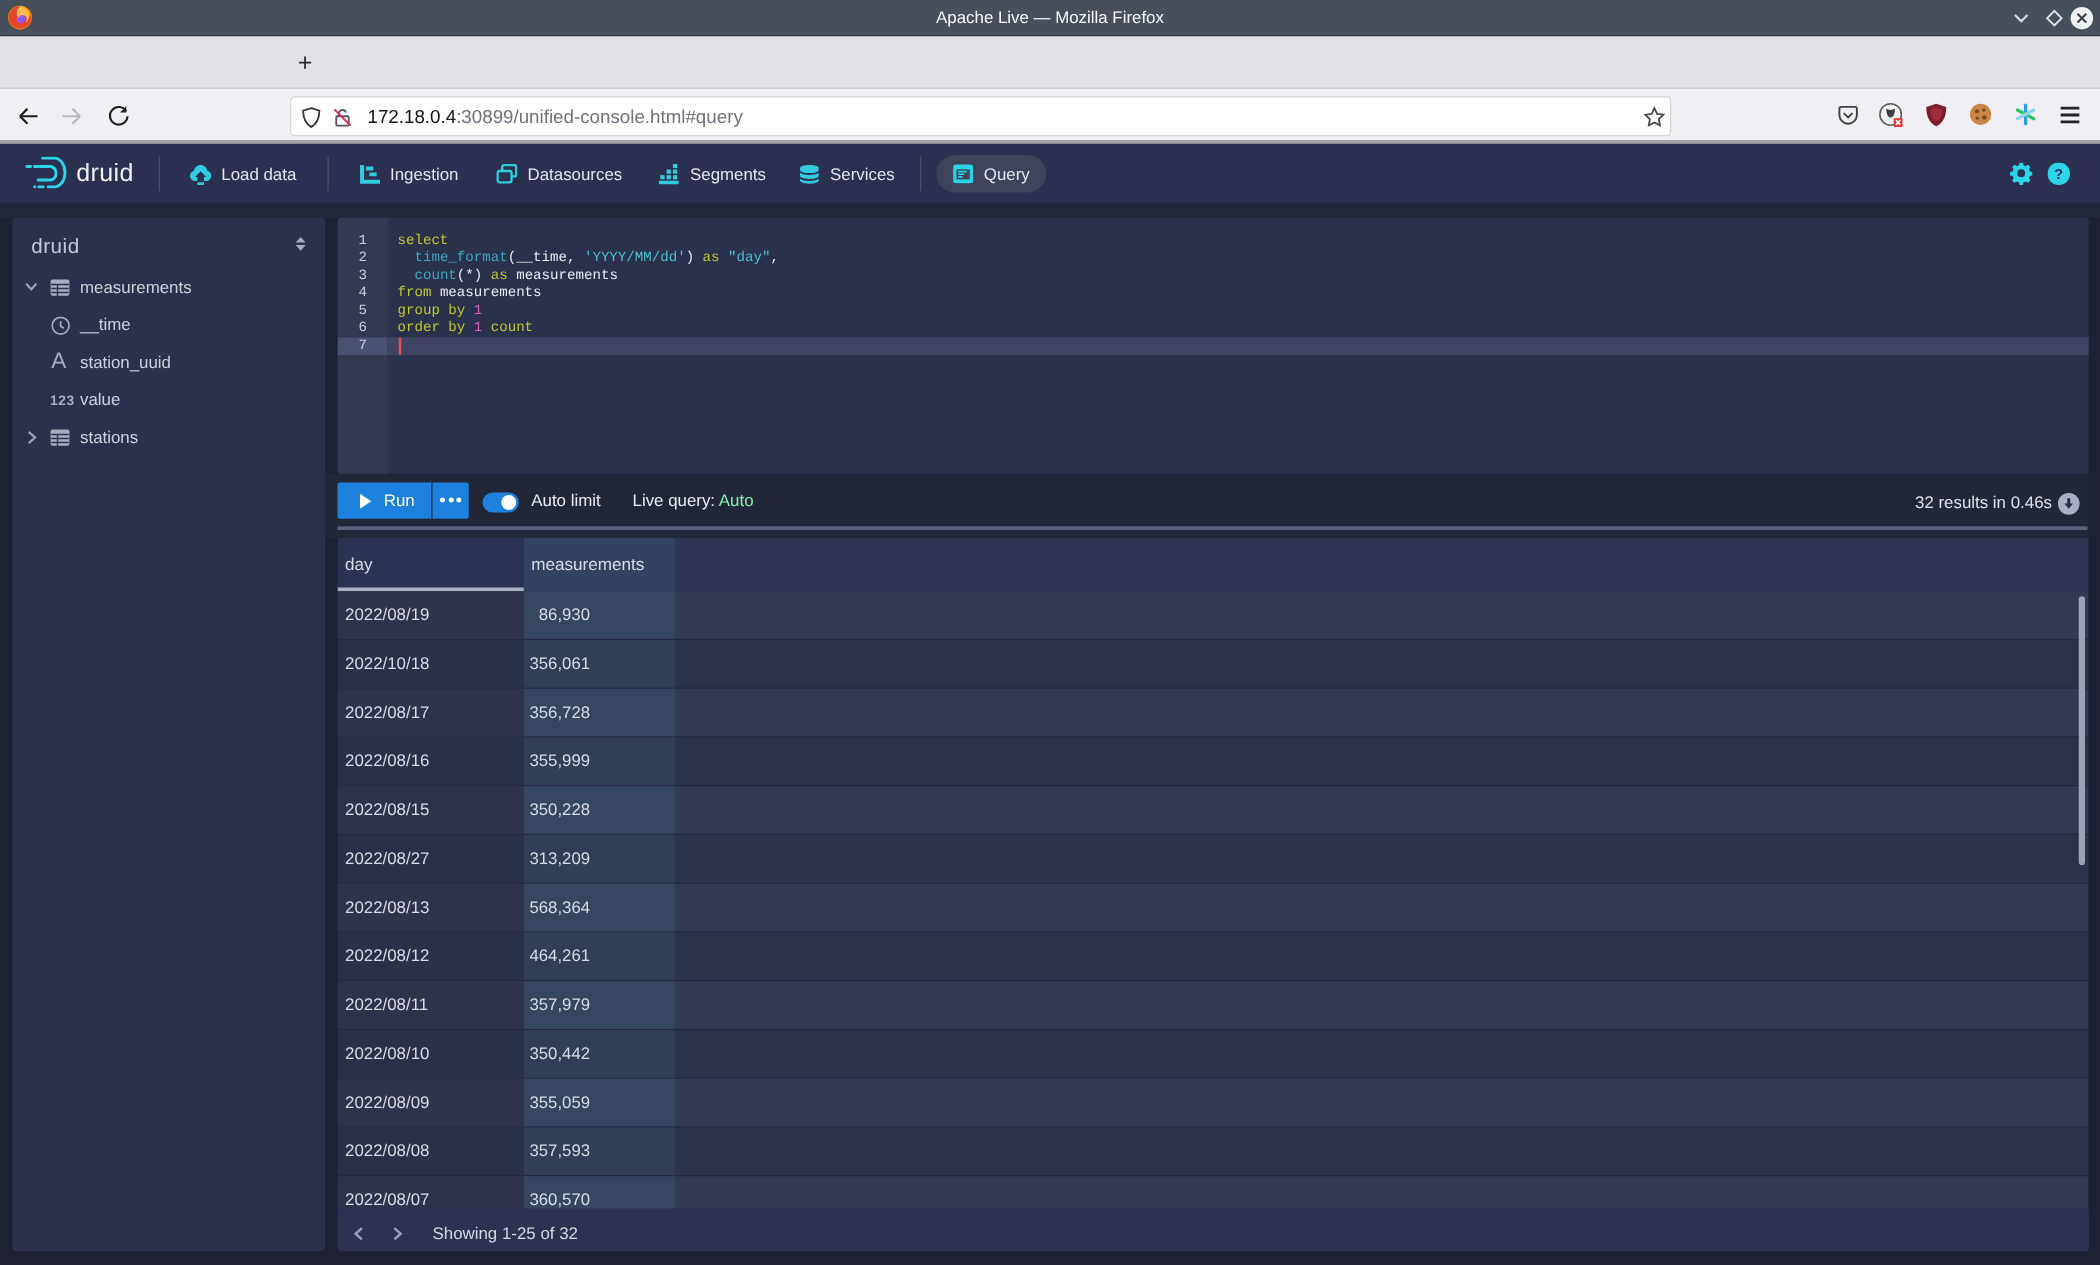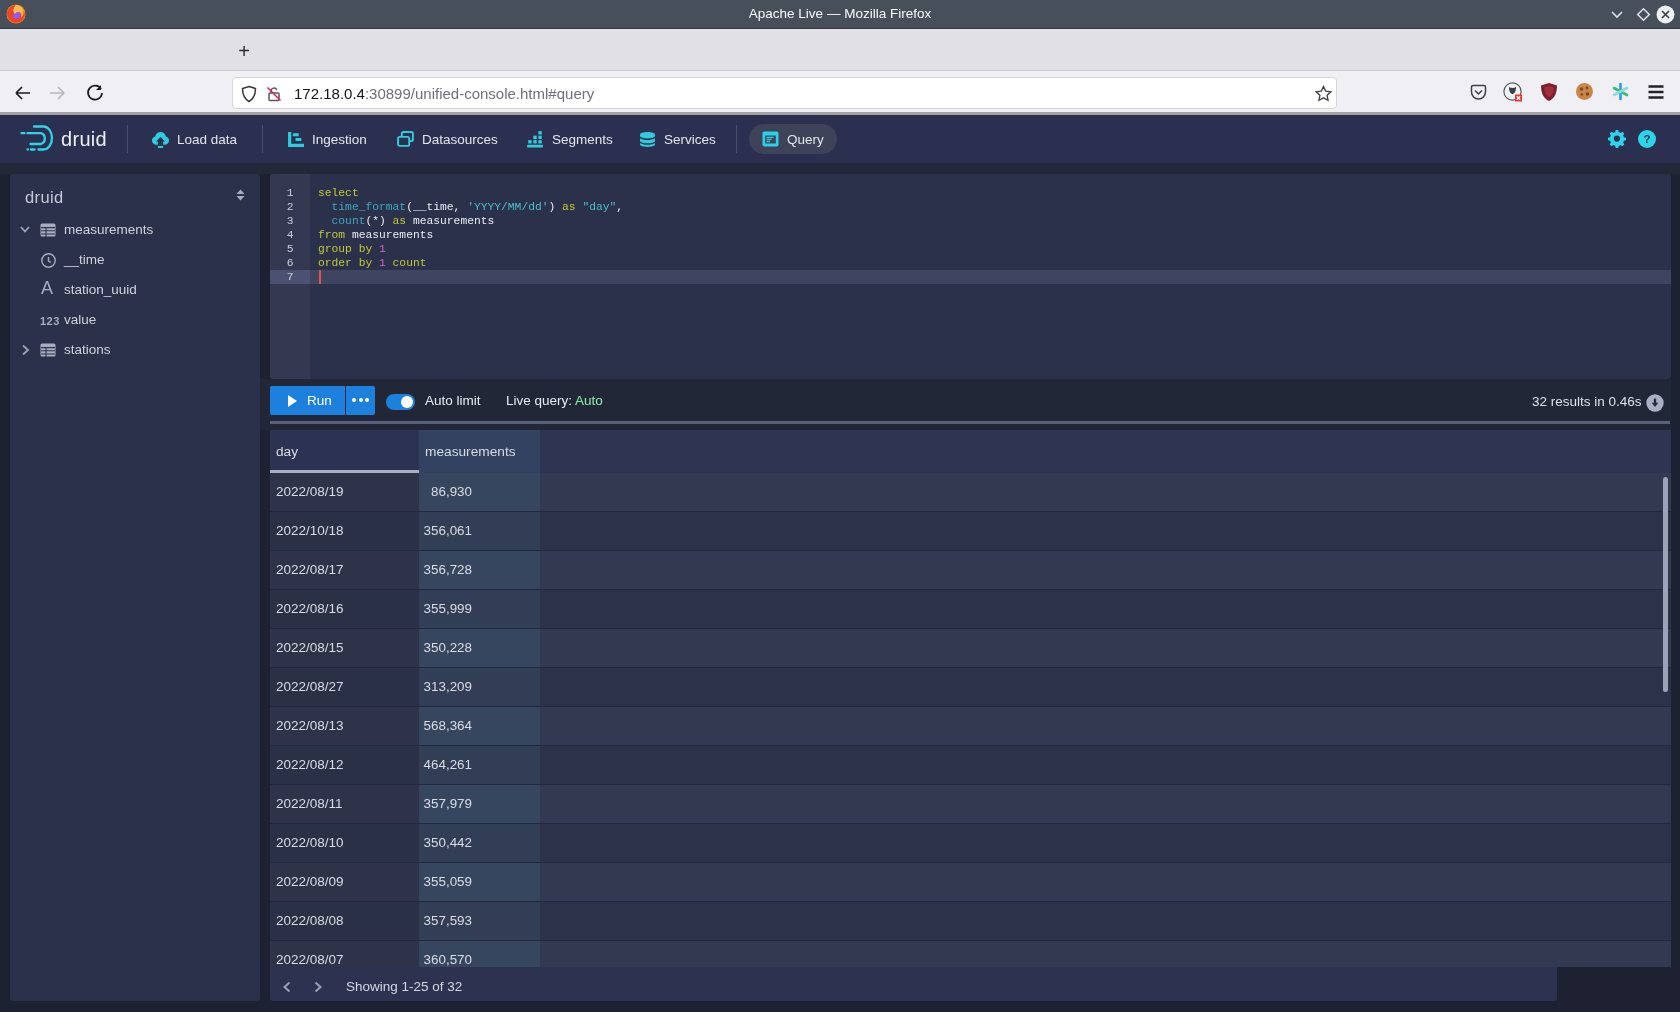--- a/index.html
+++ b/index.html
@@ -49,21 +49,21 @@
 .trow { position:absolute; left:0; width:1401px; height:39px; border-bottom:1px solid #232840; }
 .rlight { background:#333951; }
 .rdark { background:#2c3248; }
 .dcell { position:absolute; left:6px; top:0; height:38px; line-height:38px; font-size:13.5px; color:#d9dce5; }
 .daybg { position:absolute; left:0; top:0; width:149px; height:38px; }
 .dlight { background:#2e3349; }
 .ddark { background:#2a3045; }
 .mcell { position:absolute; left:149px; top:0; width:121px; height:38px; font-size:13.4px; color:#d9dce5; line-height:38px; text-align:right; padding-right:68px; }
 .mlight { background:#37465f; }
 .mdark { background:#313e55; }
-#footer { position:absolute; left:270px; top:804px; width:1287px; height:34px; background:#2d3251; border-radius:0 0 3px 3px; }
+#footer { position:absolute; left:270px; top:804px; width:1401px; height:34px; background:#2d3251; border-radius:0 0 3px 3px; }
 #footer .ftext { position:absolute; left:76px; top:12px; font-size:13.5px; color:#d3d7df; }
 </style>
 </head>
 <body>
 
 <div id="titlebar">
   <div class="title">Apache Live — Mozilla Firefox</div>
   <svg class="abs" style="left:5px;top:3px" width="22" height="22" viewBox="0 0 22 22">
     <circle cx="11" cy="11" r="9.5" fill="#ff9500"></circle>
     <path d="M 11 2 A 9 9 0 1 0 20 11 C 19 7 16 5.5 13.5 6 C 11 6.5 10 8.5 10.5 10 C 8 9 8.5 5.5 11 2 Z" fill="#e8452c"></path>

